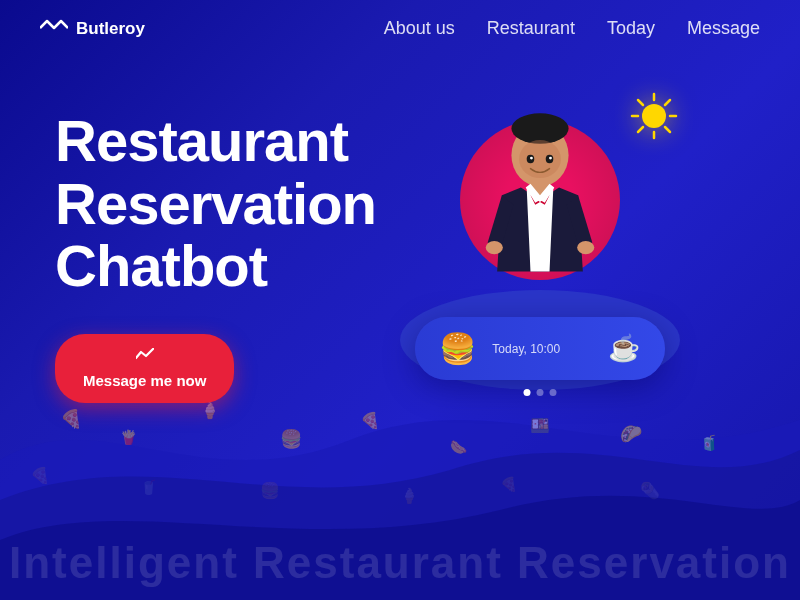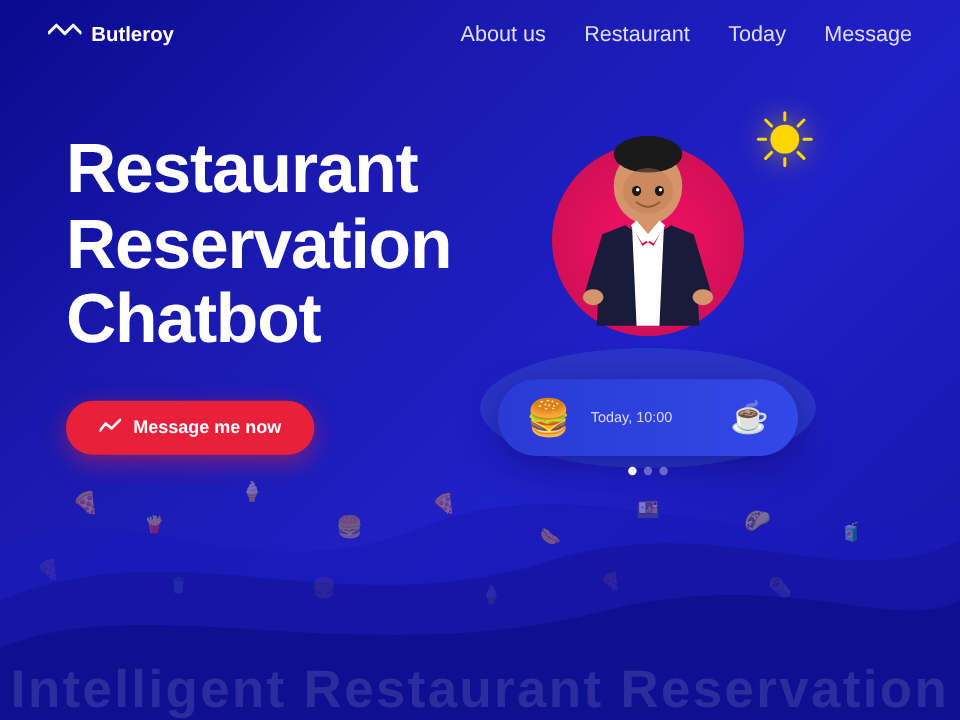--- a/index.html
+++ b/index.html
@@ -93,20 +93,21 @@
       gap: 10px;
       background: #e8203a;
       color: white;
       border: none;
       border-radius: 30px;
       padding: 14px 28px;
       font-size: 15px;
       font-weight: 600;
       cursor: pointer;
       box-shadow: 0 6px 20px rgba(232, 32, 58, 0.5);
+      flex-direction: column;
     }
 
     .cta-icon {
       font-size: 16px;
       display: flex;
       align-items: center;
     }
 
     
     .hero-right {
@@ -241,21 +242,21 @@
       width: 100%;
       z-index: 3;
     }
 
     .bottom-text {
       text-align: center;
       color: rgba(255,255,255,0.12);
       font-size: 44px;
       font-weight: 900;
       letter-spacing: 2px;
-      padding-bottom: 0;
+      padding-bottom: 12px;
       white-space: nowrap;
       overflow: hidden;
     }
 
     
     .scatter-icon {
       position: absolute;
       color: rgba(80, 120, 255, 0.4);
       font-size: 20px;
       z-index: 2;

